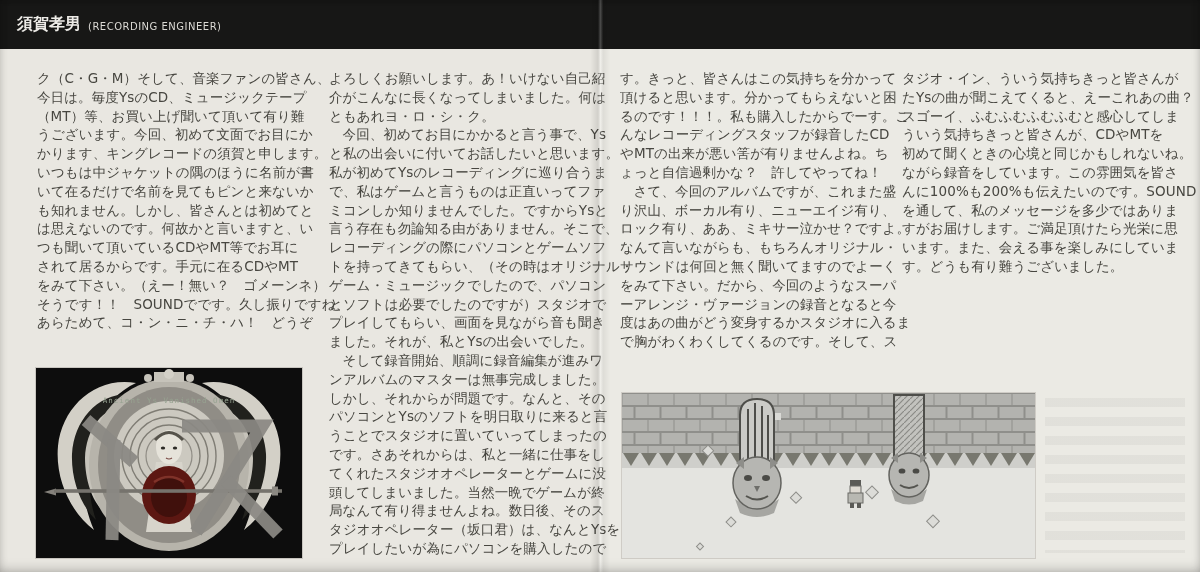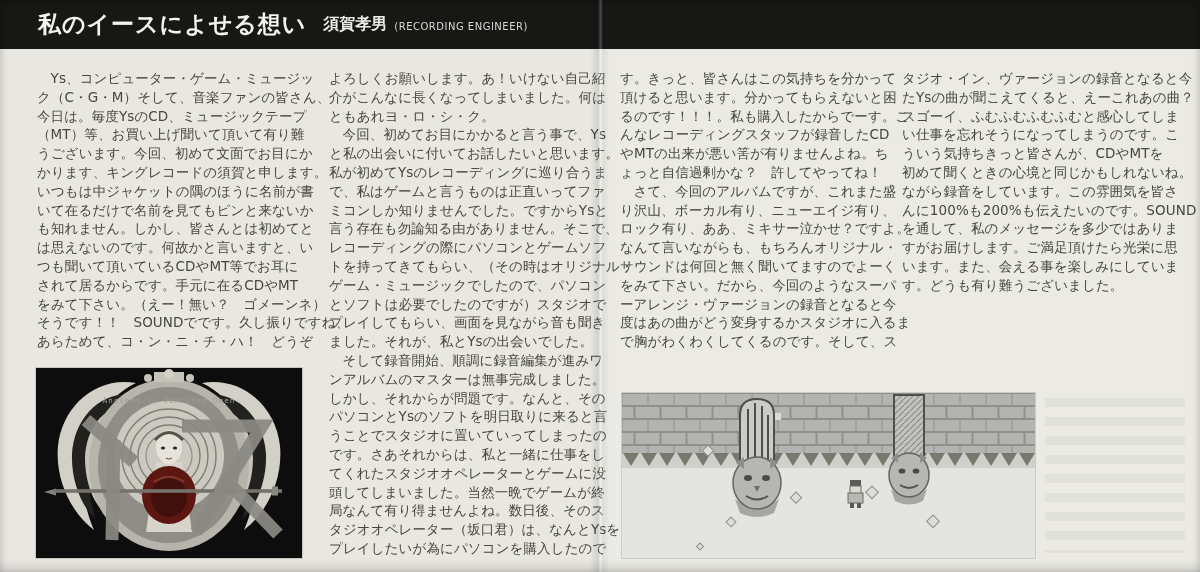--- a/index.html
+++ b/index.html
@@ -44,29 +44,27 @@
   .print-bleed{
     position:absolute;left:1045px;top:398px;width:140px;height:155px;opacity:0.055;pointer-events:none;
     background:repeating-linear-gradient(180deg,#3a3a3a 0 9px,transparent 9px 19px);
   }
   svg{display:block;}
 </style>
 </head>
 <body>
 
 <div class="header-bar">
-  <div class="page-title">私のイースによせる想い</div>
   <div class="author-name">須賀孝男</div>
   <div class="author-role">(RECORDING ENGINEER)</div>
 </div>
 
 <div class="right-paper"></div>
 
 <div class="text-col" id="col1">
-    <div class="tline">　Ys、コンピューター・ゲーム・ミュージッ</div>
     <div class="tline">ク（C・G・M）そして、音楽ファンの皆さん、</div>
     <div class="tline">今日は。毎度YsのCD、ミュージックテープ</div>
     <div class="tline">（MT）等、お買い上げ聞いて頂いて有り難</div>
     <div class="tline">うございます。今回、初めて文面でお目にか</div>
     <div class="tline">かります、キングレコードの須賀と申します。</div>
     <div class="tline">いつもは中ジャケットの隅のほうに名前が書</div>
     <div class="tline">いて在るだけで名前を見てもピンと来ないか</div>
     <div class="tline">も知れません。しかし、皆さんとは初めてと</div>
     <div class="tline">は思えないのです。何故かと言いますと、い</div>
     <div class="tline">つも聞いて頂いているCDやMT等でお耳に</div>
@@ -114,24 +112,23 @@
     <div class="tline">り沢山、ボーカル有り、ニューエイジ有り、</div>
     <div class="tline">ロック有り、ああ、ミキサー泣かせ？ですよ。</div>
     <div class="tline">なんて言いながらも、もちろんオリジナル・</div>
     <div class="tline">サウンドは何回と無く聞いてますのでよーく</div>
     <div class="tline">をみて下さい。だから、今回のようなスーパ</div>
     <div class="tline">ーアレンジ・ヴァージョンの録音となると今</div>
     <div class="tline">度はあの曲がどう変身するかスタジオに入るま</div>
     <div class="tline">で胸がわくわくしてくるのです。そして、ス</div>
   </div>
 <div class="text-col" id="col4">
-    <div class="tline">タジオ・イン、ヴァージョンの録音となると今</div>
+    <div class="tline">タジオ・イン、ういう気持ちきっと皆さんが</div>
     <div class="tline">たYsの曲が聞こえてくると、えーこれあの曲？</div>
     <div class="tline">スゴーイ、ふむふむふむふむと感心してしま</div>
-    <div class="tline">い仕事を忘れそうになってしまうのです。こ</div>
     <div class="tline">ういう気持ちきっと皆さんが、CDやMTを</div>
     <div class="tline">初めて聞くときの心境と同じかもしれないね。</div>
     <div class="tline">ながら録音をしています。この雰囲気を皆さ</div>
     <div class="tline">んに100%も200%も伝えたいのです。SOUND</div>
     <div class="tline">を通して、私のメッセージを多少ではありま</div>
     <div class="tline">すがお届けします。ご満足頂けたら光栄に思</div>
     <div class="tline">います。また、会える事を楽しみにしていま</div>
     <div class="tline">す。どうも有り難うございました。</div>
   </div>
 

